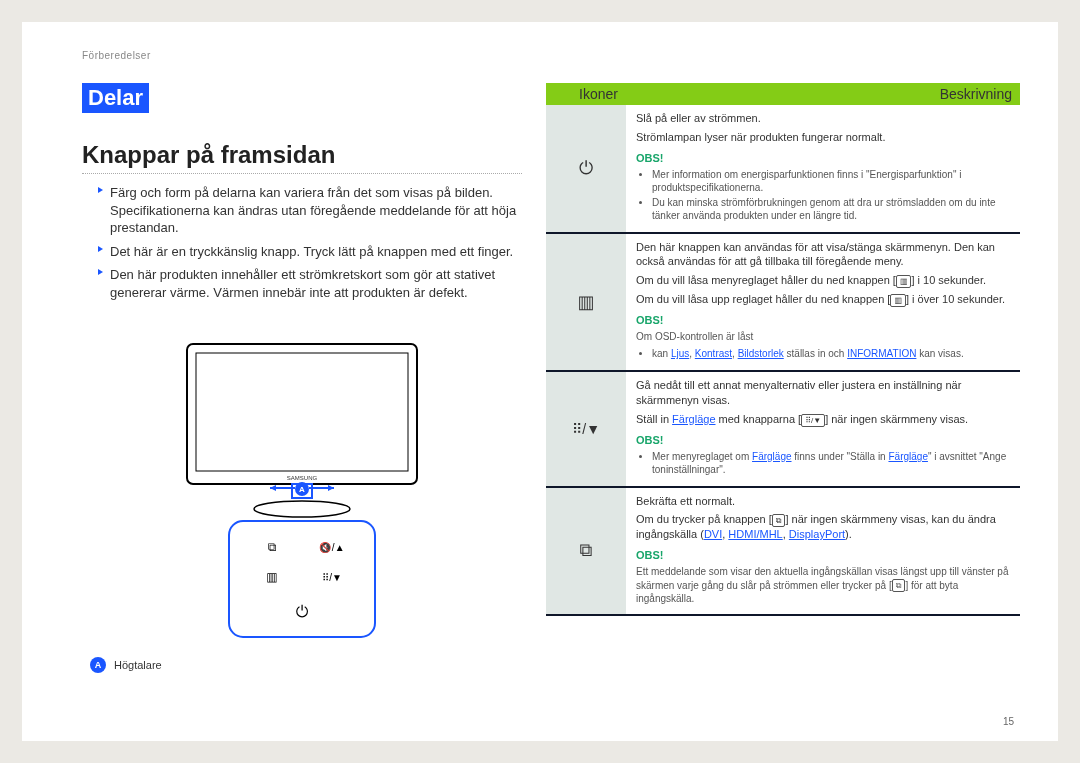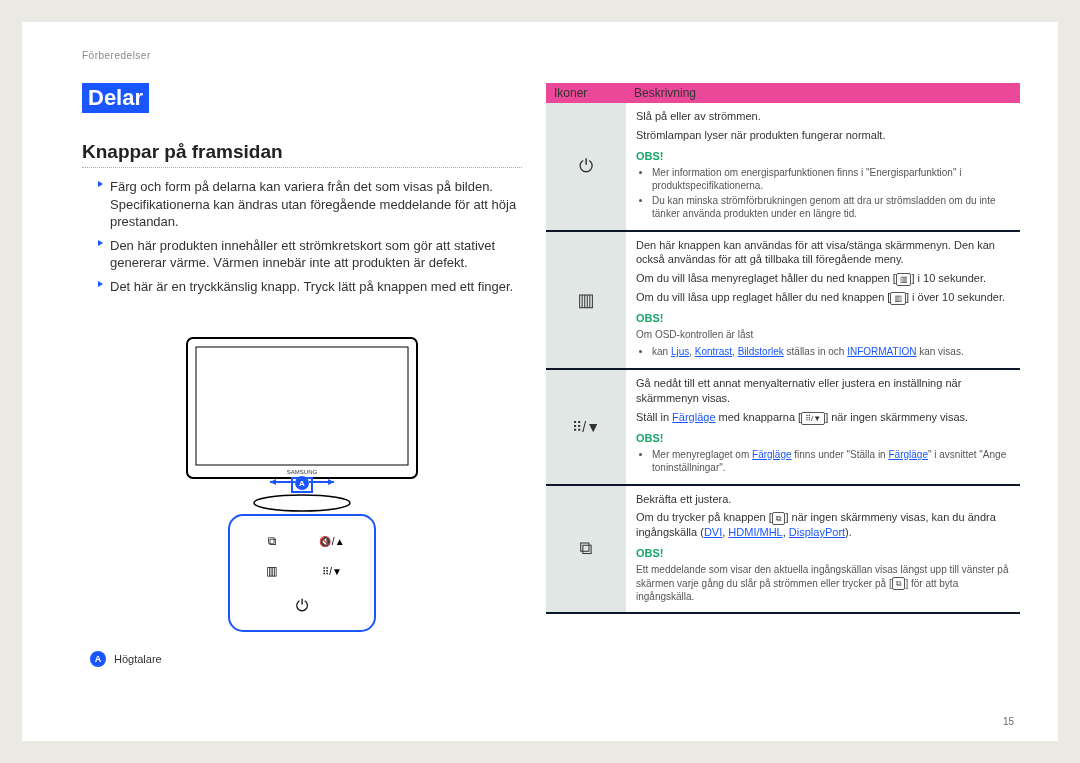--- a/index.html
+++ b/index.html
@@ -34,21 +34,21 @@
   .chapter-tag {
     display: inline-block;
     background: #1a56ff;
     color: #fff;
     font-weight: bold;
     font-size: 22px;
     padding: 2px 6px;
     margin-bottom: 28px;
   }
   h2.section {
-    font-size: 19px;
+    font-size: 24px;
     color: #222;
     margin-bottom: 4px;
   }
   .dotted { border-bottom: 1px dotted #aaa; margin-bottom: 10px; }
   ul.bullets { list-style: none; padding-left: 16px; }
   ul.bullets > li {
     position: relative;
     padding-left: 12px;
     margin-bottom: 6px;
     line-height: 1.35;
@@ -72,22 +72,22 @@
     display:flex; align-items:center; gap:8px; margin-top:18px;
     align-self: flex-start; margin-left: 8px; font-size:11px;
   }
   .circle-a {
     width:16px; height:16px; border-radius:50%; background:#1a56ff; color:#fff;
     display:flex; align-items:center; justify-content:center; font-size:9px; font-weight:bold;
   }
   
   table.desc { width:100%; border-collapse:collapse; font-size:11px; }
   table.desc th {
-    background:#ec4899; color:#333; font-weight:normal; font-size:12px;
-    padding:3px 8px; text-align:left; border:none;
+    background:#84cc16; color:#333; font-weight:normal; font-size:14px;
+    padding:3px 8px; text-align:right; border:none;
   }
   table.desc th:first-child { width: 80px; }
   table.desc td { border-bottom: 2px solid #0f172a; vertical-align: top; }
   table.desc td.icon-cell {
     background:#e0e7e4; text-align:center; padding: 8px 4px; color:#333;
     vertical-align: middle;
   }
   table.desc td.body-cell { padding: 6px 10px 8px 10px; line-height:1.35; }
   .obs {
     color:#18a56a; font-weight:bold; font-size:11px;
@@ -117,22 +117,22 @@
   <div class="cols">
 
     <div class="left">
       <span class="chapter-tag">Delar</span>
 
       <h2 class="section">Knappar på framsidan</h2>
       <div class="dotted"></div>
 
       <ul class="bullets">
         <li>Färg och form på delarna kan variera från det som visas på bilden. Specifikationerna kan ändras utan föregående meddelande för att höja prestandan.</li>
+        <li>Det här är en tryckkänslig knapp. Tryck lätt på knappen med ett finger.</li>
         <li>Den här produkten innehåller ett strömkretskort som gör att stativet genererar värme. Värmen innebär inte att produkten är defekt.</li>
-        <li>Det här är en tryckkänslig knapp. Tryck lätt på knappen med ett finger.</li>
       </ul>
 
       <div class="illus-wrap">
         <div class="diagram-stack">
 
           <svg width="240" height="180" viewBox="0 0 240 180">
 
             <rect x="5" y="5" width="230" height="140" rx="6" ry="6" fill="#fff" stroke="#000" stroke-width="2"></rect>
             <rect x="14" y="14" width="212" height="118" fill="#fff" stroke="#000" stroke-width="1"></rect>
 
@@ -228,21 +228,21 @@
                 <li>
                   <span>Mer menyreglaget om </span><span class="link">Färgläge</span><span> finns under "Ställa in </span><span class="link">Färgläge</span><span>" i avsnittet "Ange toninställningar".</span>
                 </li>
               </ul>
             </td>
           </tr>
 
           <tr>
             <td class="icon-cell"><span class="icon-big">⧉</span></td>
             <td class="body-cell">
-              <div class="para">Bekräfta ett justera.</div>
+              <div class="para">Bekräfta ett normalt.</div>
               <div class="para">
                 <span>Om du trycker på knappen [</span><span class="inline-icon">⧉</span><span>] när ingen skärmmeny visas, kan du ändra ingångskälla (</span><span class="link">DVI</span>, <span class="link">HDMI/MHL</span>, <span class="link">DisplayPort</span><span>).</span>
               </div>
               <span class="obs">OBS!</span>
               <div class="muted">
                 <span>Ett meddelande som visar den aktuella ingångskällan visas längst upp till vänster på skärmen varje gång du slår på strömmen eller trycker på [</span><span class="inline-icon">⧉</span><span>] för att byta ingångskälla.</span>
               </div>
             </td>
           </tr>
 

